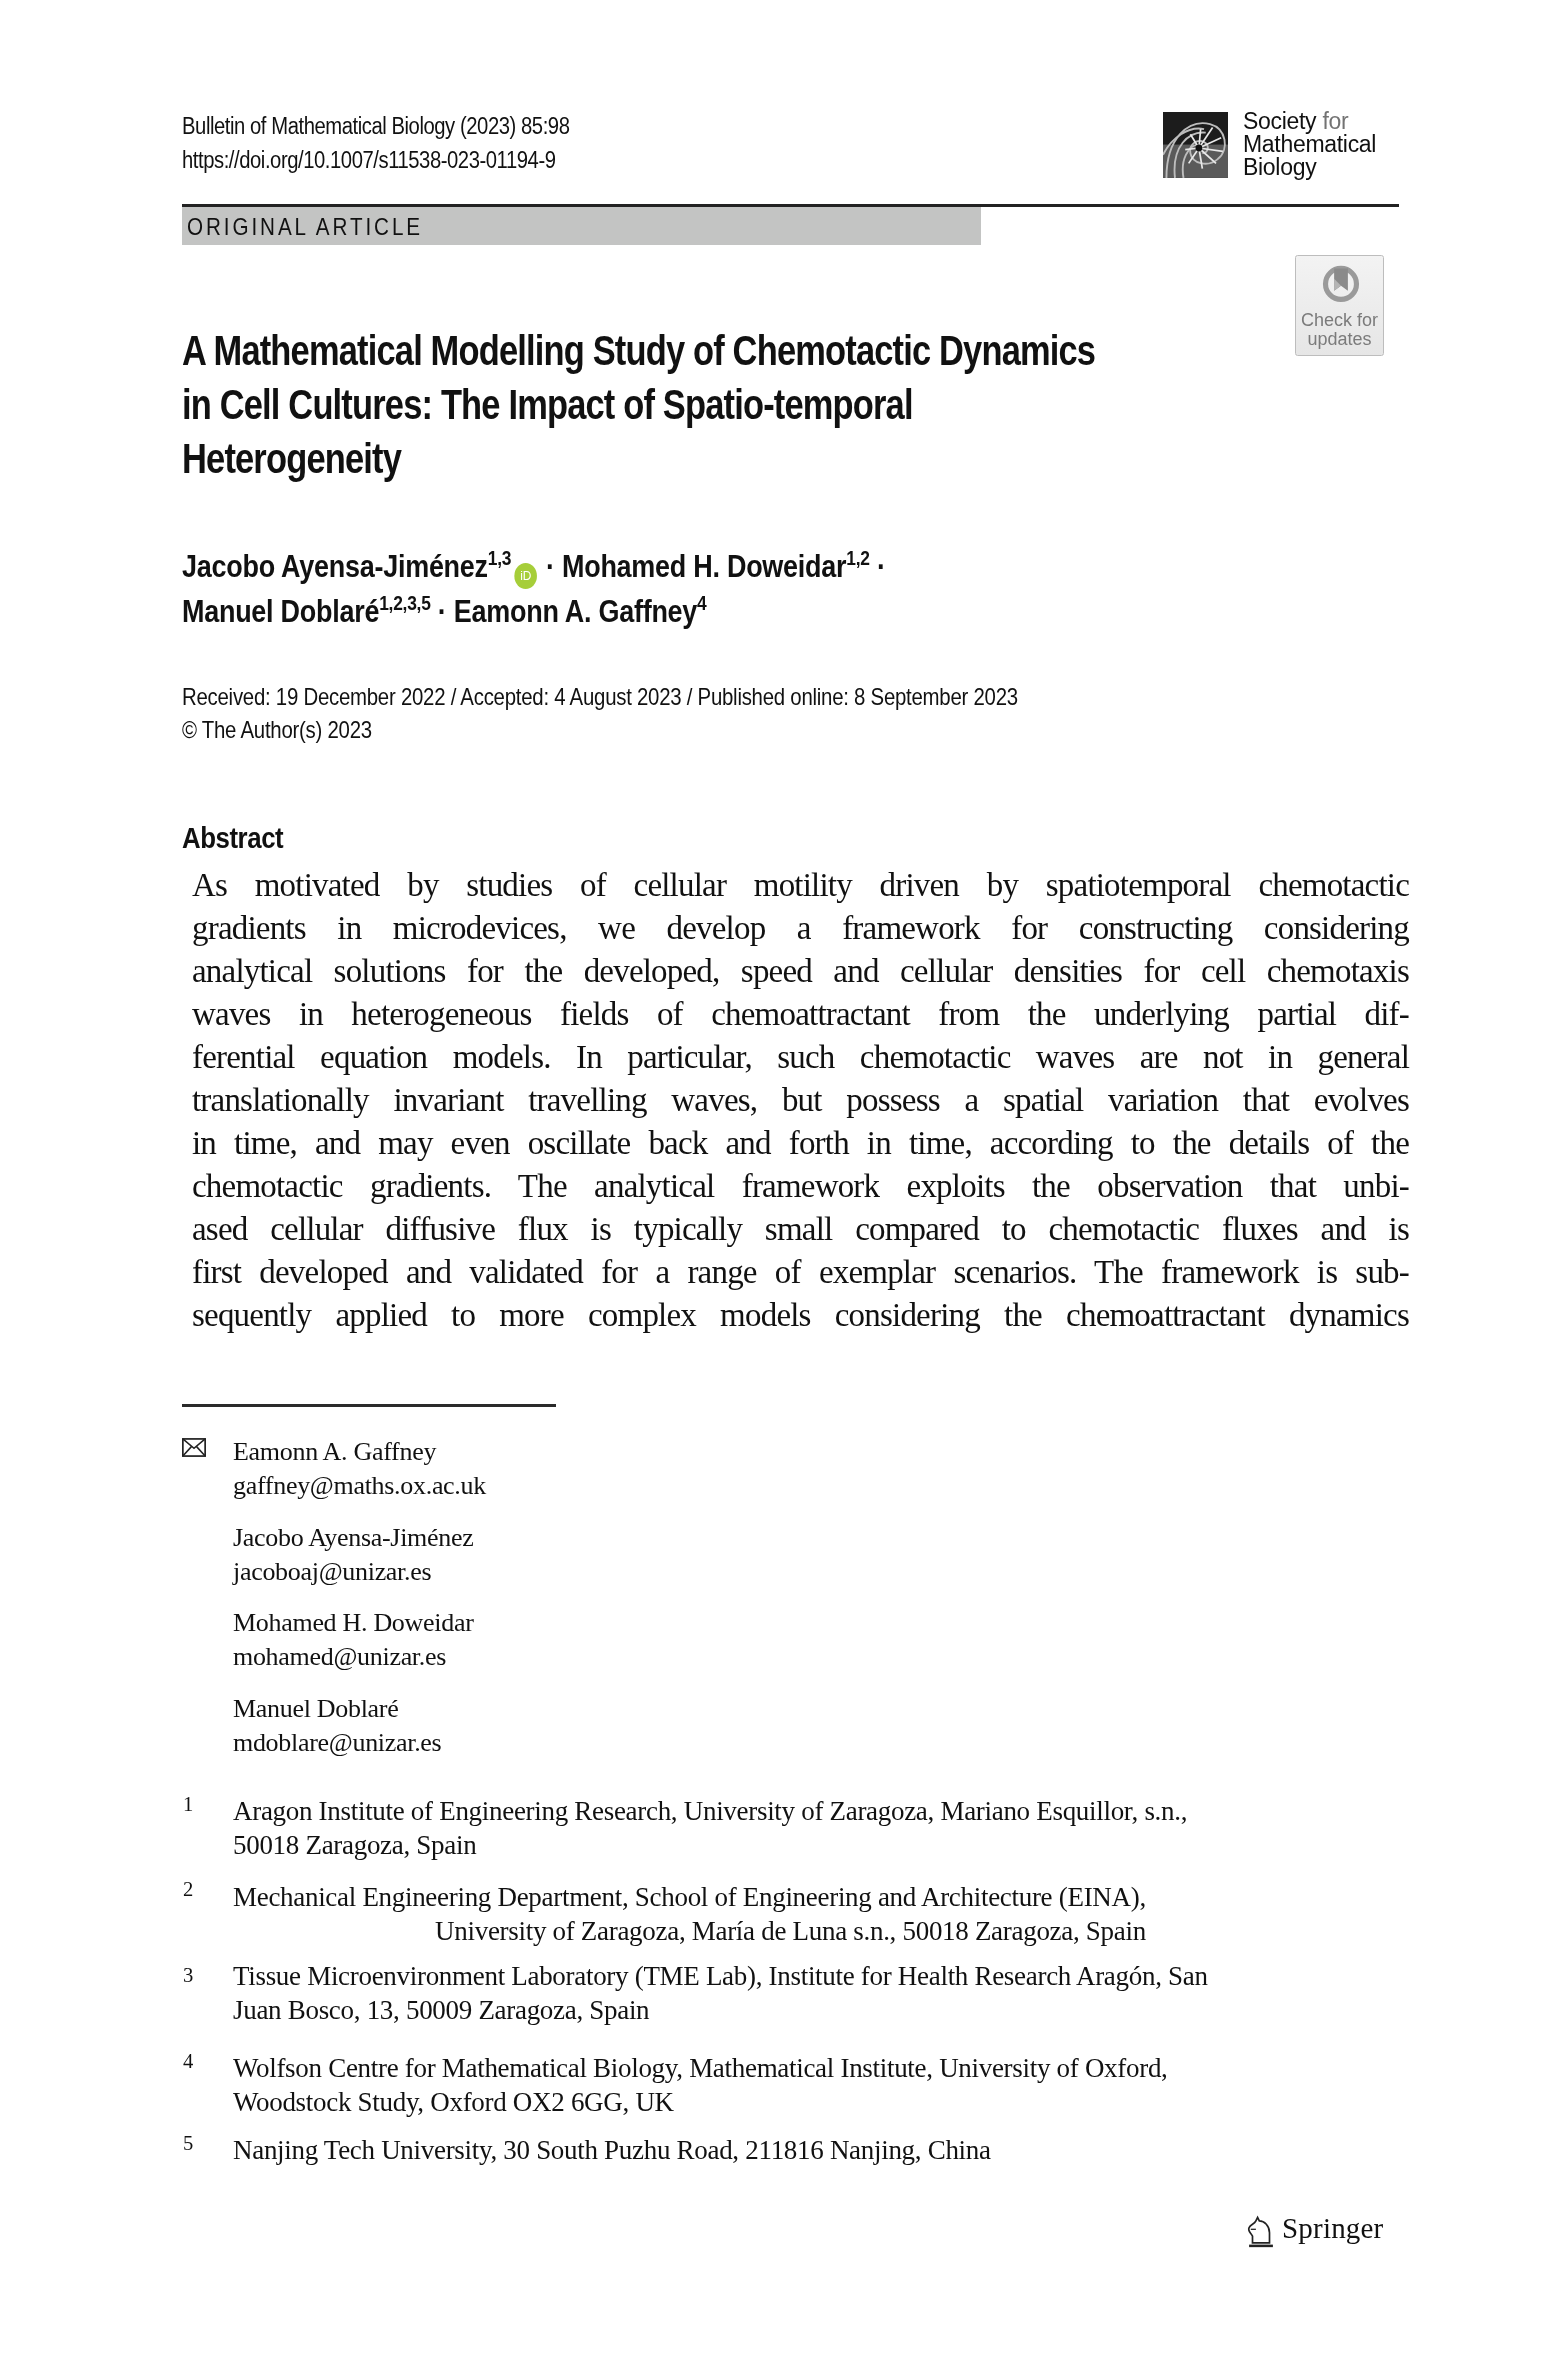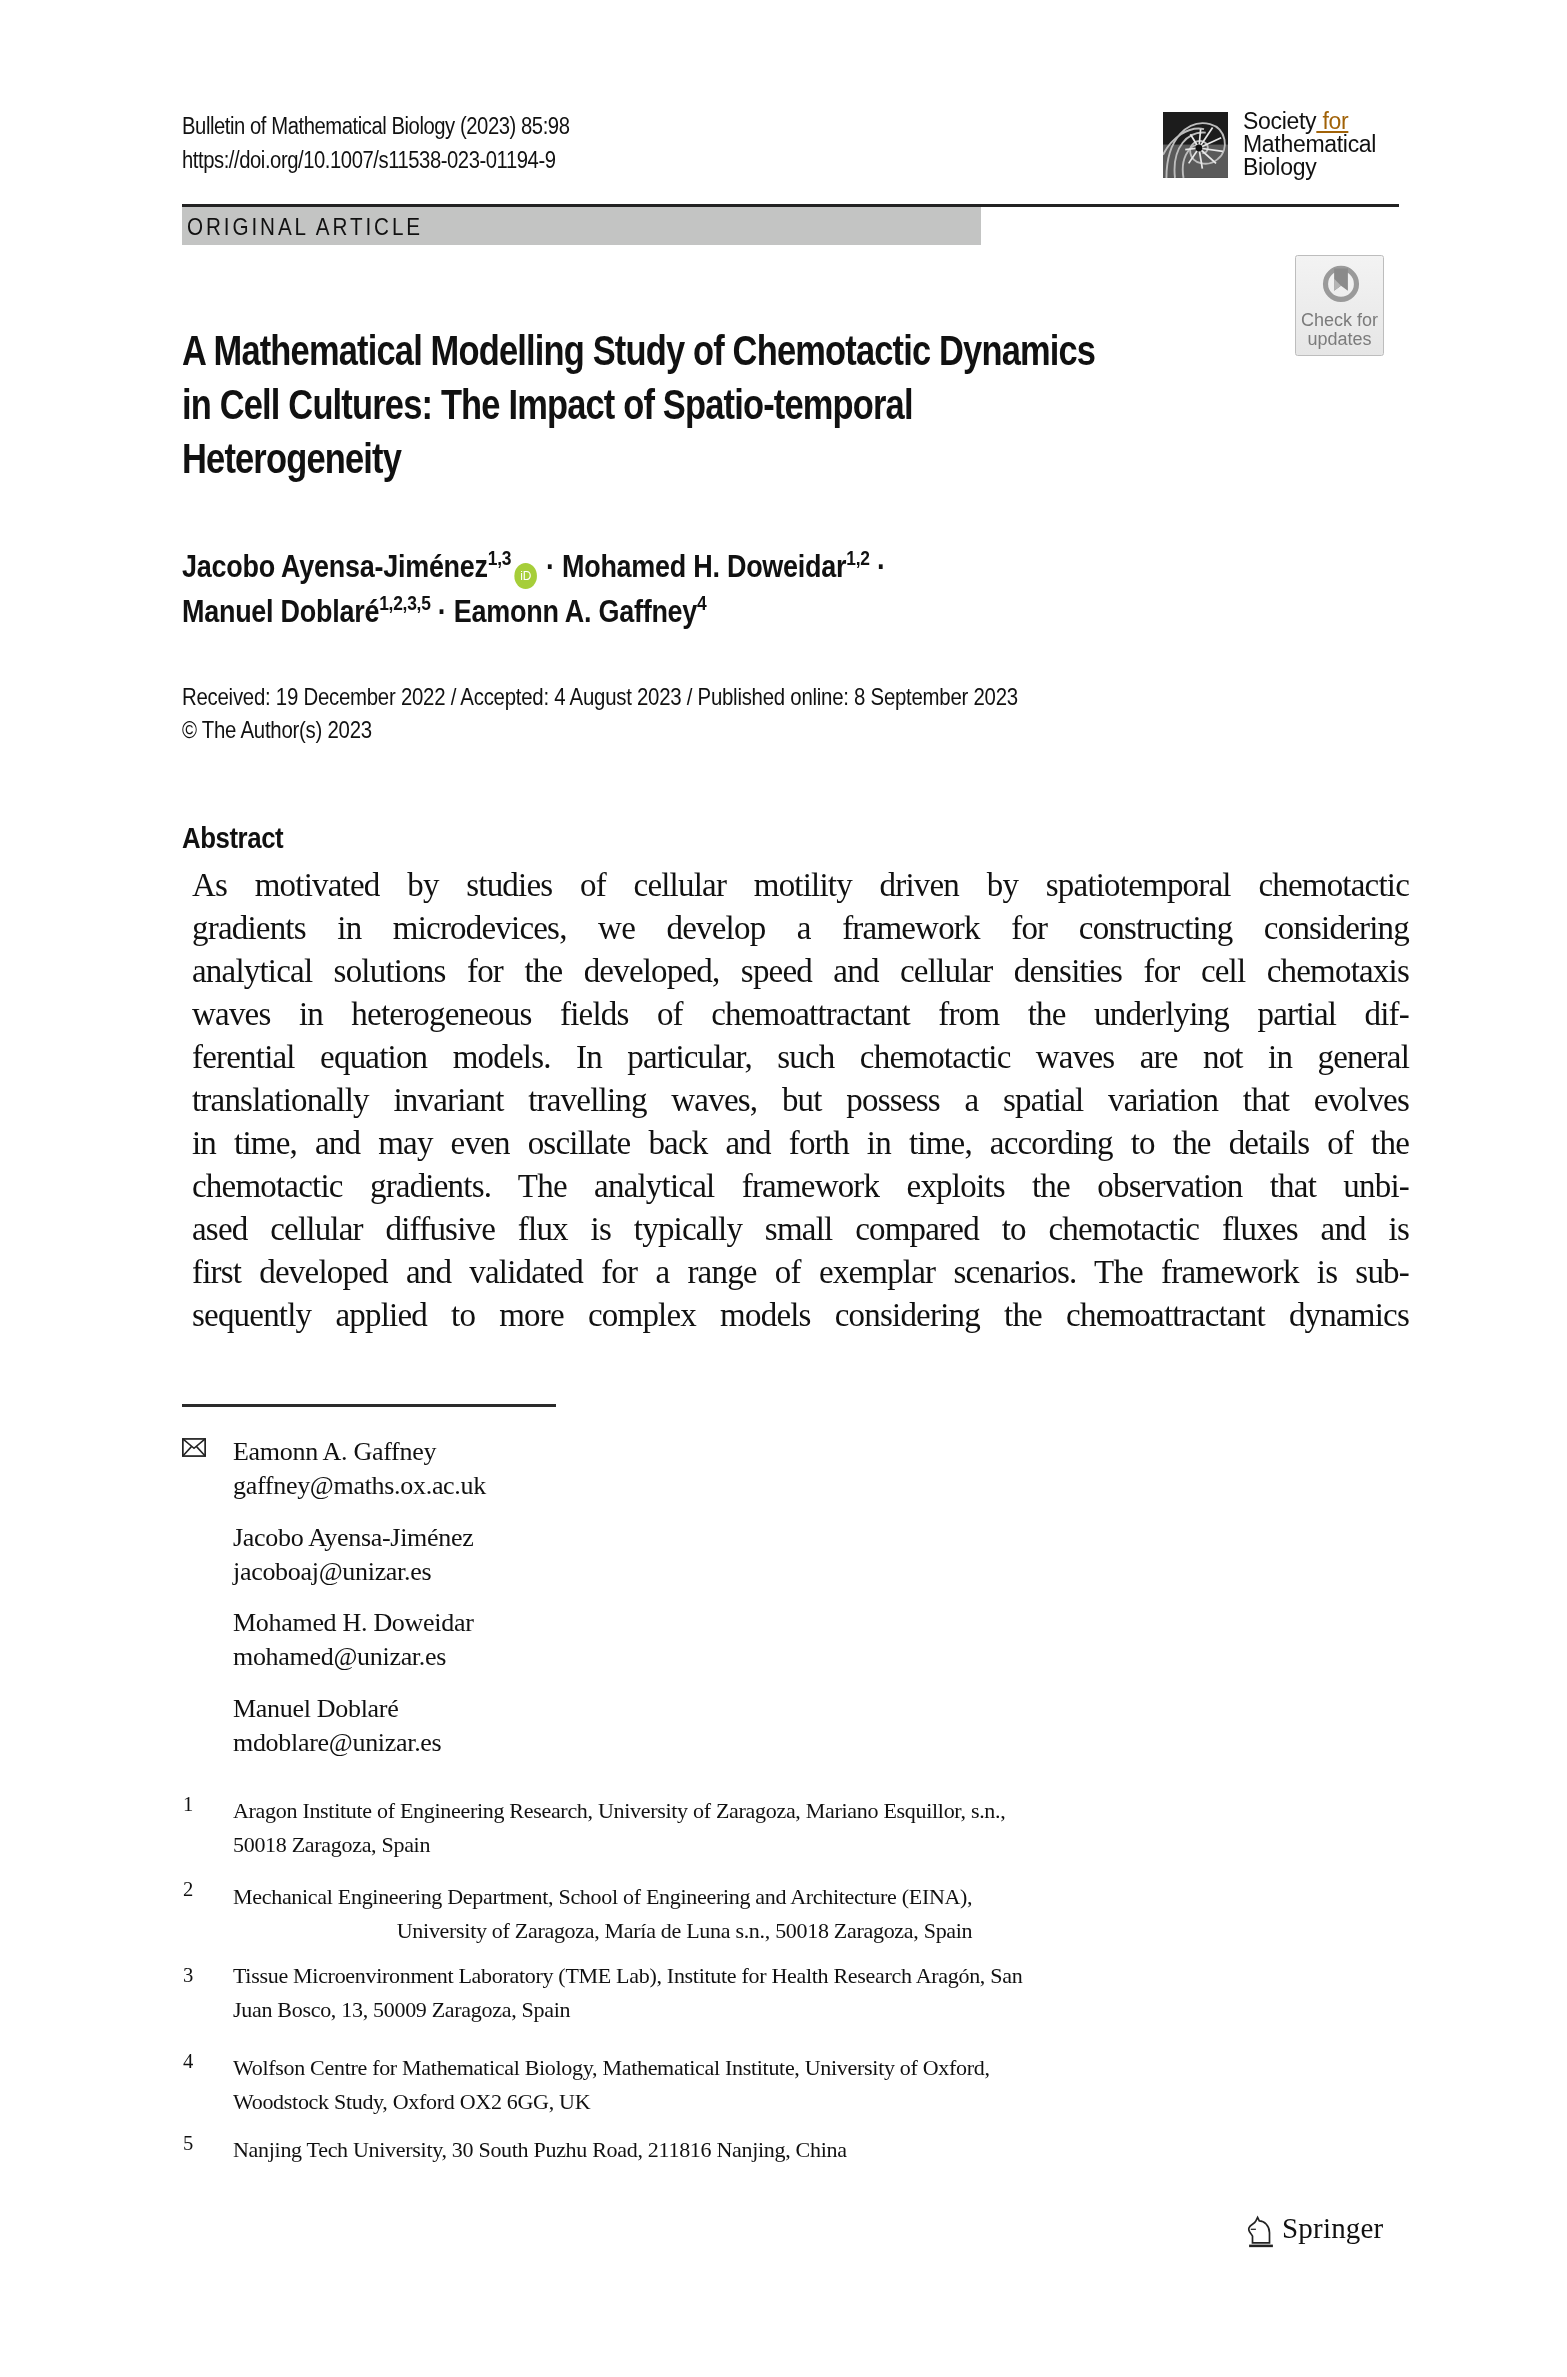--- a/index.html
+++ b/index.html
@@ -42,21 +42,21 @@
     .smb-text {
       position: absolute;
       left: 1243px;
       top: 110px;
       font-size: 23px;
       line-height: 23px;
       letter-spacing: -0.3px;
       white-space: nowrap;
     }
     .smb-text .society { font-weight: normal; }
-    .smb-text .for { font-weight: normal; color: #a16207; text-decoration: underline; }
+    .smb-text .for { font-weight: normal; color: #737373; }
 
     .header-rule {
       position: absolute;
       left: 182px;
       top: 204px;
       width: 1217px;
       height: 3.4px;
       background: #222222;
     }
     .article-type-banner {
@@ -228,21 +228,21 @@
     
     .aff-num {
       position: absolute;
       left: 183px;
       font-size: 20.6px;
       line-height: 26px;
     }
     .aff-text {
       position: absolute;
       left: 233px;
-      font-size: 22px;
+      font-size: 27px;
       line-height: 34px;
       letter-spacing: -0.3px;
       white-space: nowrap;
     }
 
     
     .springer {
       position: absolute;
       left: 1244px;
       top: 2214px;

